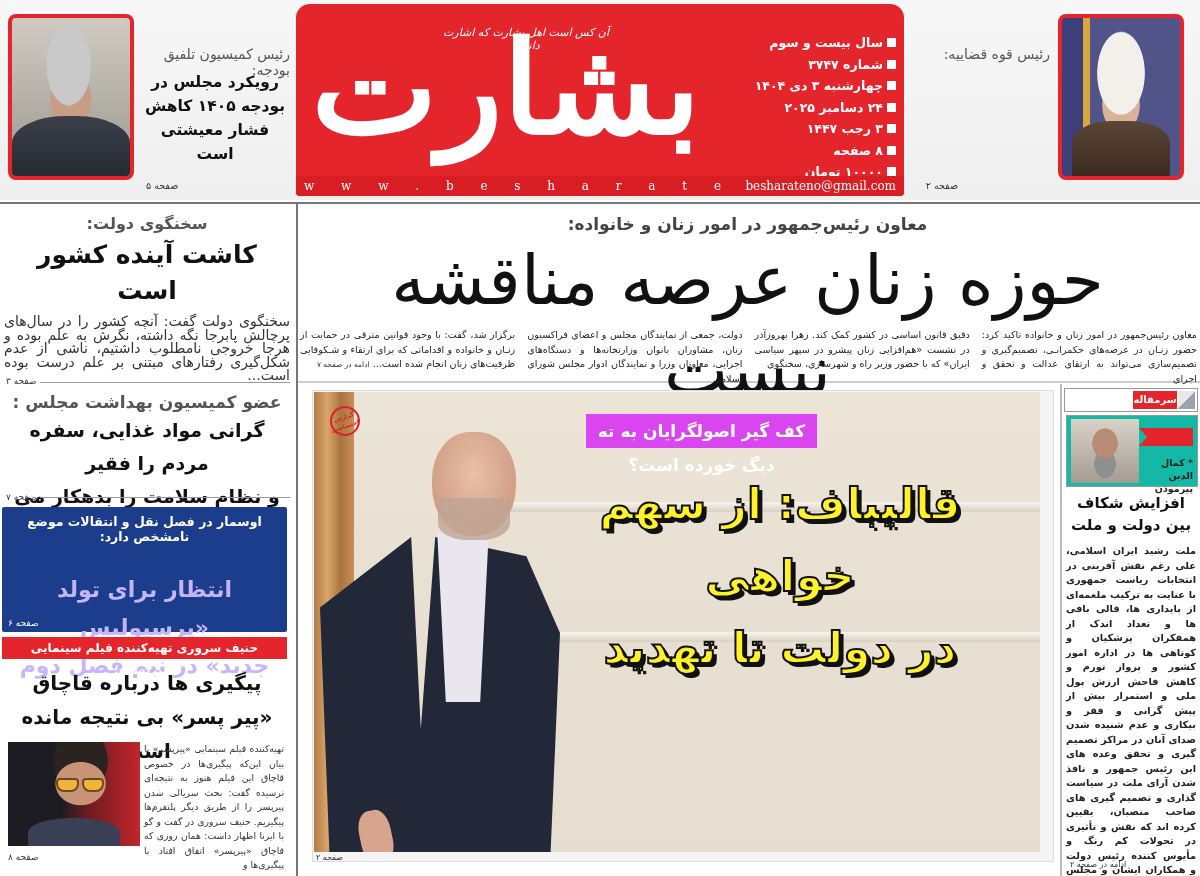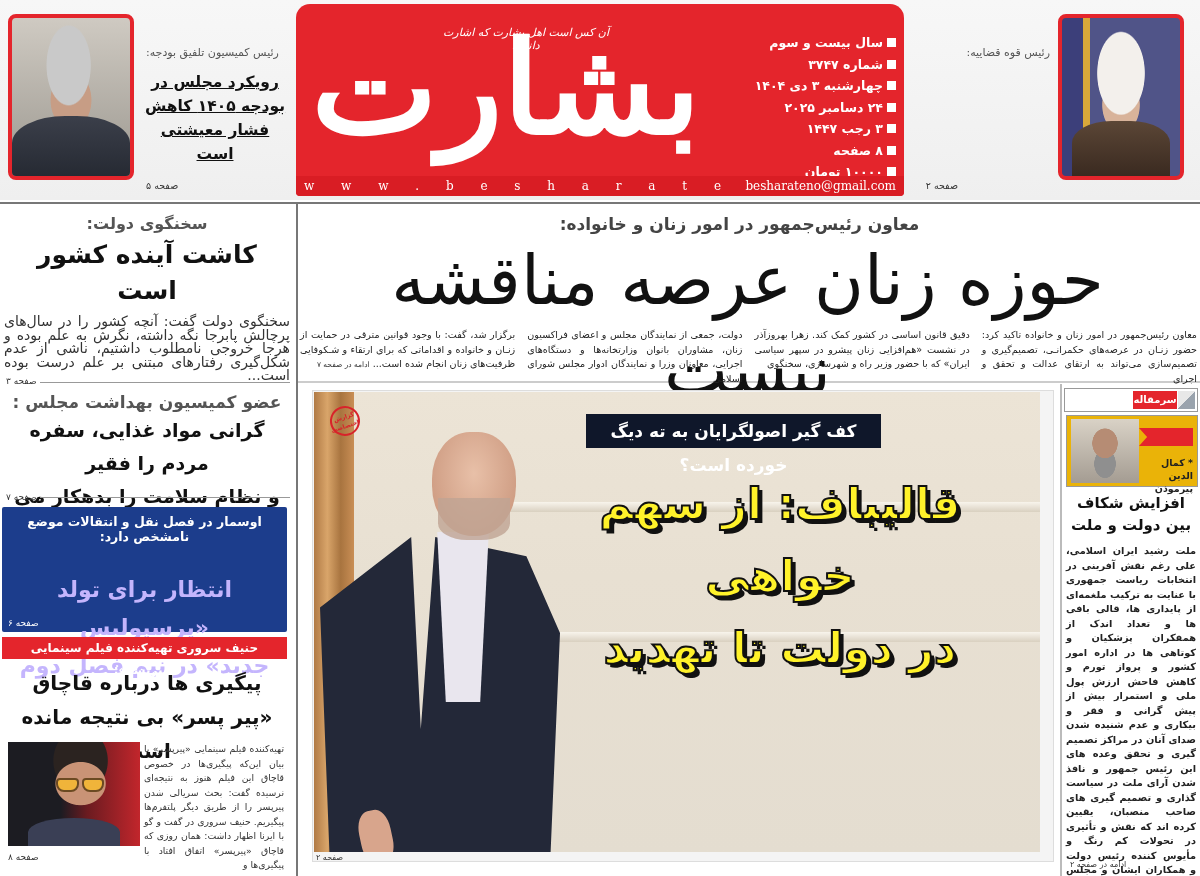--- a/index.html
+++ b/index.html
@@ -16,35 +16,35 @@
   .masthead .slogan { position: absolute; left: 140px; top: 22px; width: 180px; color: #fff; font-size: 11px; font-style: italic; text-align: center; }
   .masthead .info { position: absolute; right: 8px; top: 28px; width: 130px; color: #fff; font-size: 12.5px; font-weight: bold; line-height: 21.5px; }
   .masthead .info .row { display: flex; align-items: center; gap: 4px; white-space: nowrap; }
   .masthead .info .sq { width: 9px; height: 9px; background: #fff; flex: none; }
   .masthead .web { position: absolute; left: 0; bottom: 0; width: 100%; height: 20px; background: #d91d24; color: #fff; font-family: "DejaVu Serif", serif; font-size: 12px; line-height: 20px; display: flex; justify-content: space-between; padding: 0 8px; direction: ltr; }
   .masthead .web .site { letter-spacing: 11.5px; }
   .masthead .web .mail { letter-spacing: 0; }
 
   .teaser { width: 290px; height: 196px; }
   .teaser .photo { position: absolute; top: 14px; width: 126px; height: 166px; border: 4px solid #e4252c; border-radius: 8px; overflow: hidden; }
-  .teaser .kicker { position: absolute; font-size: 11px; color: #555; }
+  .teaser .kicker { position: absolute; font-size: 14px; color: #555; }
   .teaser .title { position: absolute; font-size: 15.5px; font-weight: bold; line-height: 24px; text-align: center; color: #111; }
   .teaser .page { position: absolute; font-size: 9.5px; color: #333; }
 
   .photo-judiciary { background: radial-gradient(ellipse at 50% 35%, #f3f0ec 0 28%, transparent 29%), radial-gradient(ellipse at 50% 55%, #d8b39a 0 22%, transparent 23%), linear-gradient(90deg,#3c3f7a 0 18%, #d8a83a 18% 24%, #505488 24% 100%); }
   .photo-judiciary::after { content:""; position:absolute; left:10px; right:10px; bottom:0; height:55px; background: linear-gradient(180deg,#5b4636,#3a2a20); border-radius: 40% 40% 0 0; }
   .photo-budget { background: radial-gradient(ellipse at 48% 30%, #c9c9c9 0 25%, transparent 26%), radial-gradient(ellipse at 50% 52%, #c79d85 0 24%, transparent 25%), linear-gradient(180deg,#cfcac2,#9c9890); }
   .photo-budget::after { content:""; position:absolute; left:0; right:0; bottom:0; height:60px; background: linear-gradient(180deg,#3b3f4a,#262a33); border-radius: 45% 45% 0 0; }
 
   
   .hline { background: #777; height: 2px; }
   .vline { background: #777; width: 2px; }
 
   
-  .main-kicker { left: 292px; top: 214px; width: 895px; text-align: center; font-size: 17px; font-weight: bold; color: #444; }
+  .main-kicker { left: 300px; top: 214px; width: 895px; text-align: center; font-size: 17px; font-weight: bold; color: #444; }
   .main-title { left: 300px; top: 236px; width: 895px; text-align: center; font-size: 68px; font-weight: 400; line-height: 90px; color: #111; letter-spacing: -1px; }
   .main-cols { left: 300px; top: 328px; width: 897px; height: 50px; display: flex; gap: 12px; }
   .main-cols .col { flex: 1; font-size: 9.6px; line-height: 14.5px; text-align: justify; color: #222; }
   .main-cols .cont { font-size: 7.5px; color: #333; }
   .story-kicker { text-align: center; font-weight: bold; color: #555; }
   .story-title { text-align: center; font-weight: 900; color: #111; }
   .story-body { font-size: 14px; line-height: 13.5px; text-align: justify; color: #333; }
   .page-ref { font-size: 9px; color: #333; }
 
   .blue-box { left: 2px; top: 507px; width: 285px; height: 125px; background: #1c3d8c; border-radius: 2px; }
@@ -66,29 +66,29 @@
   .feature-img .molding { position: absolute; left: 160px; right: 0; height: 10px; background: linear-gradient(180deg,#f8f4ec,#d9d0c0); }
   .feature-img .man { position: absolute; left: 6px; top: 40px; width: 240px; height: 420px; }
   .feature-img .head { position: absolute; left: 112px; top: 0; width: 84px; height: 104px; background: radial-gradient(ellipse at 50% 40%, #e8c0a8, #c79278); border-radius: 45% 45% 48% 48%; }
   .feature-img .beard { position: absolute; left: 118px; top: 66px; width: 72px; height: 42px; background: #bfa493; border-radius: 0 0 40% 40%; opacity: 0.8; }
   .feature-img .shirt { position: absolute; left: 100px; top: 100px; width: 86px; height: 170px; background: #e9e6ee; clip-path: polygon(20% 0, 80% 0, 70% 100%, 30% 100%); }
   .feature-img .suit { position: absolute; left: 0; top: 105px; width: 240px; height: 320px; background: #232838; clip-path: polygon(0 22%, 38% 0, 42% 60%, 48% 0, 86% 6%, 100% 30%, 96% 100%, 4% 100%); }
   .feature-img .hand { position: absolute; left: 40px; top: 378px; width: 32px; height: 54px; background: #d8a58c; border-radius: 40%; transform: rotate(-12deg); }
 
   .stamp { left: 330px; top: 406px; width: 30px; height: 30px; border: 2px solid #d8232a; border-radius: 50%; color: #d8232a; font-size: 6px; font-weight: bold; text-align: center; line-height: 9px; padding-top: 4px; transform: rotate(-18deg); }
 
-  .feature-kicker { left: 586px; top: 414px; width: 295px; height: 34px; background: #0f172a; color: #fff; font-size: 17px; font-weight: bold; line-height: 34px; text-align: center; }
+  .feature-kicker { left: 586px; top: 414px; width: 231px; height: 34px; background: #d946ef; color: #fff; font-size: 17px; font-weight: bold; line-height: 34px; text-align: center; }
   .feature-title { left: 520px; top: 468px; width: 520px; text-align: center; font-size: 44px; font-weight: 900; line-height: 72px; color: #fff22a; -webkit-text-stroke: 2px #111; text-shadow: 4px 4px 0 #111; }
   .feature-page { left: 316px; top: 853px; font-size: 8px; color: #333; }
 
   
   .ed-header { left: 1064px; top: 388px; width: 134px; height: 24px; border: 1px solid #999; background: #fff; }
   .ed-header .icon { position: absolute; right: 2px; top: 2px; width: 17px; height: 18px; background: linear-gradient(135deg,#e8e8e8 50%,#9aa3ad 50%); }
   .ed-header .label { position: absolute; right: 20px; top: 2px; width: 44px; height: 18px; background: #e4252c; color: #fff; font-size: 10px; font-weight: bold; text-align: center; line-height: 18px; margin-left: 42px; }
-  .ed-photo { left: 1066px; top: 415px; width: 132px; height: 72px; border: 1px solid #999; background: #eab308; }
+  .ed-photo { left: 1066px; top: 415px; width: 132px; height: 72px; border: 1px solid #999; background: #14b8a6; }
   .ed-photo .pic { position: absolute; left: 4px; top: 3px; width: 68px; height: 64px; background: radial-gradient(ellipse at 50% 38%, #b68c74 0 26%, transparent 27%), radial-gradient(ellipse at 50% 70%, #8f8f8f 0 22%, transparent 23%), linear-gradient(180deg,#d9d2c6,#a49c92); }
   .ed-photo .arrow { position: absolute; right: 4px; top: 12px; width: 54px; height: 18px; background: #e4252c; clip-path: polygon(0 0, 100% 0, 100% 100%, 0 100%, 15% 50%); }
   .ed-photo .author { position: absolute; right: 4px; top: 40px; width: 58px; font-size: 9.5px; font-weight: bold; line-height: 13px; text-align: right; color: #222; }
   .ed-title { left: 1064px; top: 492px; width: 134px; text-align: center; font-size: 15px; font-weight: 900; line-height: 22px; color: #111; }
   .ed-body { left: 1066px; top: 544px; width: 130px; font-size: 9.8px; line-height: 14.5px; text-align: justify; color: #222; font-weight: bold; }
   .ed-cont { left: 1070px; top: 860px; font-size: 8px; color: #333; }
 </style>
 </head>
 <body>
 
@@ -135,21 +135,21 @@
   </div>
   <div class="web">
     <span class="site">w w w . b e s h a r a t e n o . i r</span>
     <span class="mail">besharateno@gmail.com</span>
   </div>
 </div>
 
 <div class="abs teaser" style="left:0; top:0;">
   <div class="photo photo-budget" style="left:8px;"></div>
   <div class="kicker" style="left:146px; top:46px;">رئیس کمیسیون تلفیق بودجه:</div>
-  <div class="title" style="left:140px; top:70px; width:150px;text-decoration:underline;">
+  <div class="title" style="left:140px; top:70px; width:150px;">
     <div>رویکرد مجلس در</div>
     <div>بودجه ۱۴۰۵ کاهش</div>
     <div>فشار معیشتی است</div>
   </div>
   <div class="page" style="left:146px; top:180px;">صفحه ۵</div>
 </div>
 
 <div class="abs hline" style="left:0; top:202px; width:1200px;"></div>
 <div class="abs vline" style="left:296px; top:203px; height:673px;"></div>
 <div class="abs hline" style="left:298px; top:381px; width:902px; background:#ccc;"></div>

